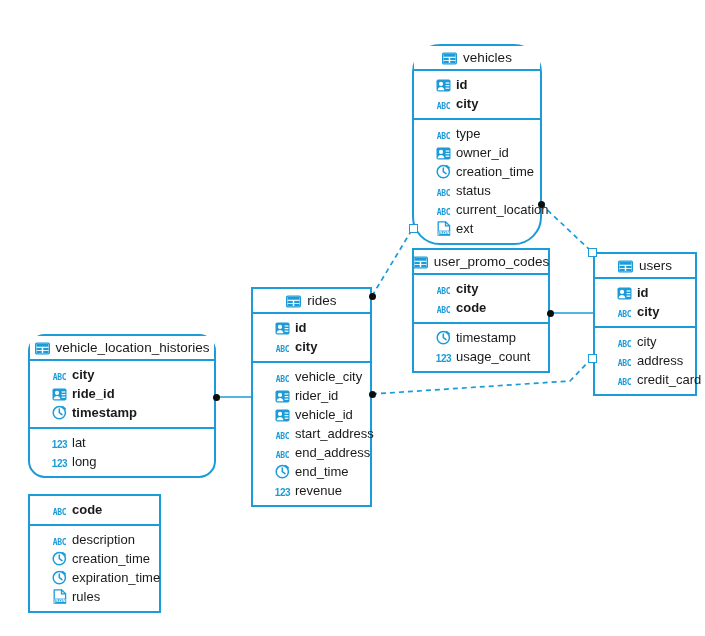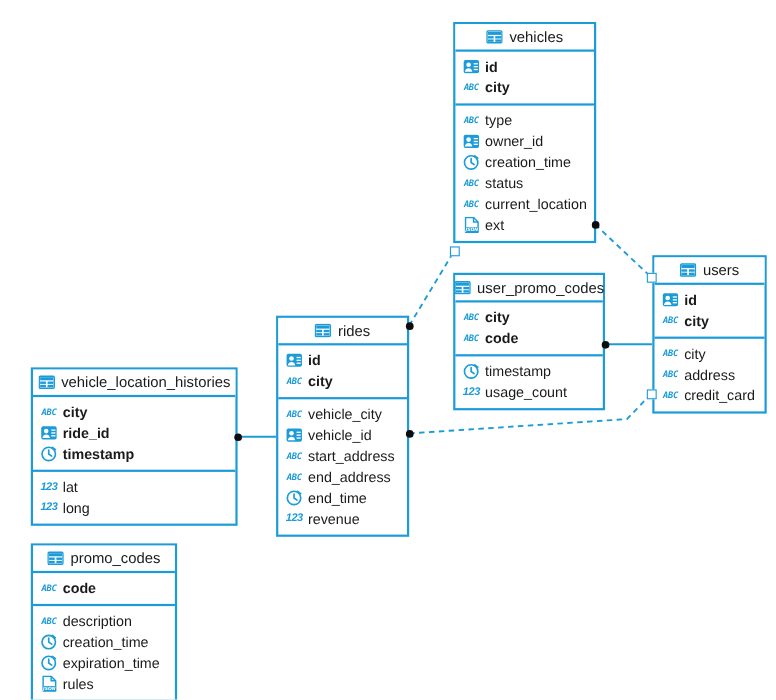--- a/index.html
+++ b/index.html
@@ -48,21 +48,21 @@
     background: #ffffff;
     padding: 0 6px;
   }
   .table-title {
     font-size: 13.5px;
     color: #1a1a1a;
     line-height: 1;
     white-space: nowrap;
   }
   .field-group {
-    padding: 4px 0 5px 0;
+    padding: 4px 0 5px 15px;
   }
   .field-group.pk {
     border-bottom: 2px solid #1b9bd8;
   }
   .field-row {
     display: flex;
     align-items: center;
     gap: 5px;
     height: 19px;
     padding: 0 6px 0 7px;
@@ -76,23 +76,22 @@
   .pk .field-name {
     font-weight: bold;
   }
 
   
   .ic {
     width: 15px;
     height: 15px;
     flex: 0 0 15px;
     display: flex;
-    align-items: center;
+    align-items: flex-end;
     justify-content: center;
-    font-style: italic;
   }
   .ic svg { display: block; }
   .ic-abc {
     font-size: 8px;
     font-weight: bold;
     color: #1b9bd8;
     letter-spacing: -0.3px;
     font-family: "DejaVu Sans Mono", monospace;
     line-height: 1;
   }
@@ -132,21 +131,21 @@
 <body>
 
 <div id="canvas">
   <svg id="edges" viewBox="0 0 705 636" xmlns="http://www.w3.org/2000/svg">
       <polyline points="216,397 251,397" fill="none" stroke="#1b9bd8" stroke-width="1.7"></polyline>
       <polyline points="550,313 593,313" fill="none" stroke="#1b9bd8" stroke-width="1.7"></polyline>
       <polyline points="372,296 413,228" fill="none" stroke="#1b9bd8" stroke-width="1.7" stroke-dasharray="5,4"></polyline>
       <polyline points="541,204 592,252" fill="none" stroke="#1b9bd8" stroke-width="1.7" stroke-dasharray="5,4"></polyline>
       <polyline points="372,394 570,381 592,358" fill="none" stroke="#1b9bd8" stroke-width="1.7" stroke-dasharray="5,4"></polyline>
     </svg>
-<div class="table-card" style="left: 412px; top: 20px; width: 130px;">
+<div class="table-card" style="left: 412px; top: 44px; width: 130px; border-radius: 28px;">
       <div class="table-header">
         <span class="ic">
           <svg width="16" height="13" viewBox="0 0 16 13">
             <rect x="0.7" y="0.7" width="14.6" height="11.6" rx="1.2" fill="#ffffff" stroke="#1b9bd8" stroke-width="1.4"></rect>
             <rect x="1.6" y="1.6" width="12.8" height="3.0" fill="#1b9bd8"></rect>
             <rect x="1.6" y="5.8" width="5.6" height="2.3" fill="#1b9bd8"></rect>
             <rect x="8.8" y="5.8" width="5.6" height="2.3" fill="#1b9bd8"></rect>
             <rect x="1.6" y="9.0" width="5.6" height="2.3" fill="#1b9bd8"></rect>
             <rect x="8.8" y="9.0" width="5.6" height="2.3" fill="#1b9bd8"></rect>
           </svg>
@@ -269,21 +268,21 @@
           <span class="field-name">timestamp</span>
         </div>
         <div class="field-row">
           <span class="ic">
             <span class="ic-123">123</span>
           </span>
           <span class="field-name">usage_count</span>
         </div>
       </div>
     </div>
-    <div class="table-card" style="left: 593px; top: 232px; width: 104px;">
+    <div class="table-card" style="left: 593px; top: 252px; width: 104px;">
       <div class="table-header">
         <span class="ic">
           <svg width="16" height="13" viewBox="0 0 16 13">
             <rect x="0.7" y="0.7" width="14.6" height="11.6" rx="1.2" fill="#ffffff" stroke="#1b9bd8" stroke-width="1.4"></rect>
             <rect x="1.6" y="1.6" width="12.8" height="3.0" fill="#1b9bd8"></rect>
             <rect x="1.6" y="5.8" width="5.6" height="2.3" fill="#1b9bd8"></rect>
             <rect x="8.8" y="5.8" width="5.6" height="2.3" fill="#1b9bd8"></rect>
             <rect x="1.6" y="9.0" width="5.6" height="2.3" fill="#1b9bd8"></rect>
             <rect x="8.8" y="9.0" width="5.6" height="2.3" fill="#1b9bd8"></rect>
           </svg>
@@ -378,20 +377,33 @@
           <span class="ic">
             <svg width="15" height="13" viewBox="0 0 15 13">
               <rect x="0.5" y="0.5" width="14" height="12" rx="1.8" fill="#1b9bd8"></rect>
               <circle cx="5" cy="4.9" r="2.1" fill="#ffffff"></circle>
               <path d="M1.6 11.2c0.3-2.1 1.8-3.1 3.4-3.1s3.1 1 3.4 3.1z" fill="#ffffff"></path>
               <rect x="9.6" y="3.4" width="3.8" height="1.2" fill="#ffffff"></rect>
               <rect x="9.6" y="6.0" width="3.8" height="1.2" fill="#ffffff"></rect>
               <rect x="9.6" y="8.6" width="3.8" height="1.2" fill="#ffffff"></rect>
             </svg>
           </span>
+          <span class="field-name">rider_id</span>
+        </div>
+        <div class="field-row">
+          <span class="ic">
+            <svg width="15" height="13" viewBox="0 0 15 13">
+              <rect x="0.5" y="0.5" width="14" height="12" rx="1.8" fill="#1b9bd8"></rect>
+              <circle cx="5" cy="4.9" r="2.1" fill="#ffffff"></circle>
+              <path d="M1.6 11.2c0.3-2.1 1.8-3.1 3.4-3.1s3.1 1 3.4 3.1z" fill="#ffffff"></path>
+              <rect x="9.6" y="3.4" width="3.8" height="1.2" fill="#ffffff"></rect>
+              <rect x="9.6" y="6.0" width="3.8" height="1.2" fill="#ffffff"></rect>
+              <rect x="9.6" y="8.6" width="3.8" height="1.2" fill="#ffffff"></rect>
+            </svg>
+          </span>
           <span class="field-name">vehicle_id</span>
         </div>
         <div class="field-row">
           <span class="ic">
             <span class="ic-abc">ABC</span>
           </span>
           <span class="field-name">start_address</span>
         </div>
         <div class="field-row">
           <span class="ic">
@@ -410,21 +422,21 @@
           <span class="field-name">end_time</span>
         </div>
         <div class="field-row">
           <span class="ic">
             <span class="ic-123">123</span>
           </span>
           <span class="field-name">revenue</span>
         </div>
       </div>
     </div>
-    <div class="table-card" style="left: 28px; top: 334px; width: 188px;">
+    <div class="table-card" style="left: 28px; top: 334px; width: 188px; border-radius: 17px;">
       <div class="table-header">
         <span class="ic">
           <svg width="16" height="13" viewBox="0 0 16 13">
             <rect x="0.7" y="0.7" width="14.6" height="11.6" rx="1.2" fill="#ffffff" stroke="#1b9bd8" stroke-width="1.4"></rect>
             <rect x="1.6" y="1.6" width="12.8" height="3.0" fill="#1b9bd8"></rect>
             <rect x="1.6" y="5.8" width="5.6" height="2.3" fill="#1b9bd8"></rect>
             <rect x="8.8" y="5.8" width="5.6" height="2.3" fill="#1b9bd8"></rect>
             <rect x="1.6" y="9.0" width="5.6" height="2.3" fill="#1b9bd8"></rect>
             <rect x="8.8" y="9.0" width="5.6" height="2.3" fill="#1b9bd8"></rect>
           </svg>
@@ -471,33 +483,20 @@
         </div>
         <div class="field-row">
           <span class="ic">
             <span class="ic-123">123</span>
           </span>
           <span class="field-name">long</span>
         </div>
       </div>
     </div>
     <div class="table-card" style="left: 28px; top: 494px; width: 133px;">
-      <div class="table-header">
-        <span class="ic">
-          <svg width="16" height="13" viewBox="0 0 16 13">
-            <rect x="0.7" y="0.7" width="14.6" height="11.6" rx="1.2" fill="#ffffff" stroke="#1b9bd8" stroke-width="1.4"></rect>
-            <rect x="1.6" y="1.6" width="12.8" height="3.0" fill="#1b9bd8"></rect>
-            <rect x="1.6" y="5.8" width="5.6" height="2.3" fill="#1b9bd8"></rect>
-            <rect x="8.8" y="5.8" width="5.6" height="2.3" fill="#1b9bd8"></rect>
-            <rect x="1.6" y="9.0" width="5.6" height="2.3" fill="#1b9bd8"></rect>
-            <rect x="8.8" y="9.0" width="5.6" height="2.3" fill="#1b9bd8"></rect>
-          </svg>
-        </span>
-        <span class="table-title">promo_codes</span>
-      </div>
       <div class="field-group pk">
         <div class="field-row">
           <span class="ic">
             <span class="ic-abc">ABC</span>
           </span>
           <span class="field-name">code</span>
         </div>
       </div>
       <div class="field-group">
         <div class="field-row">

